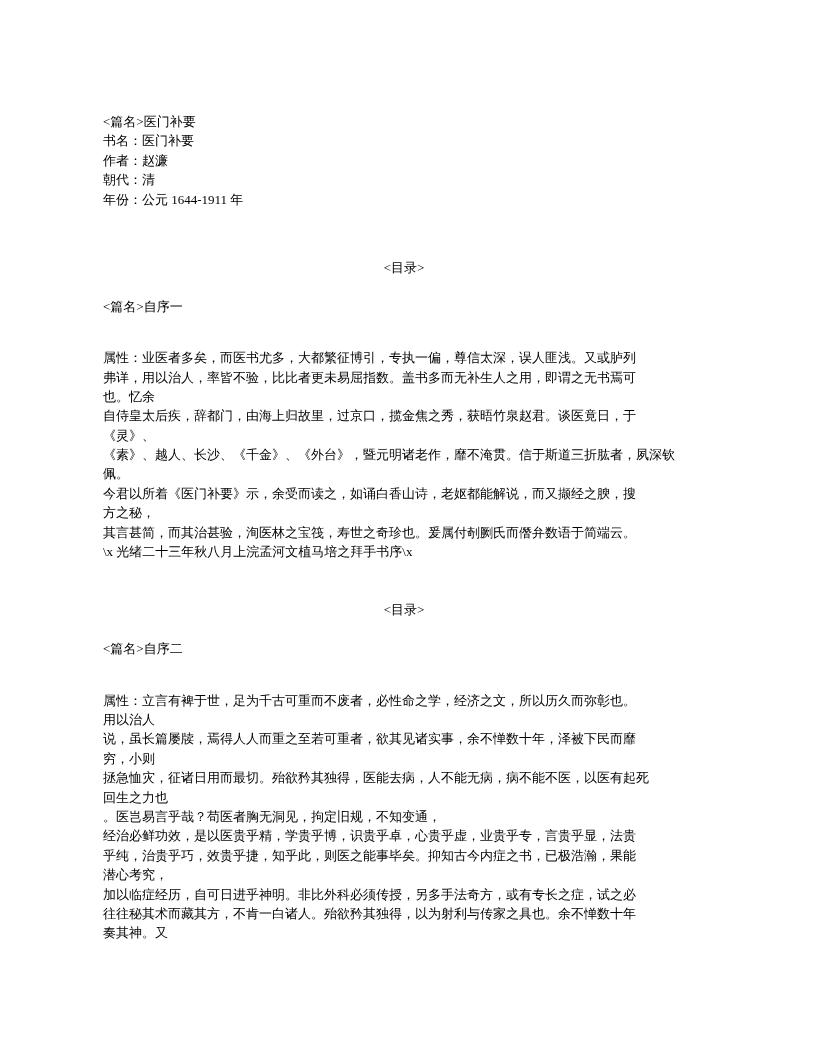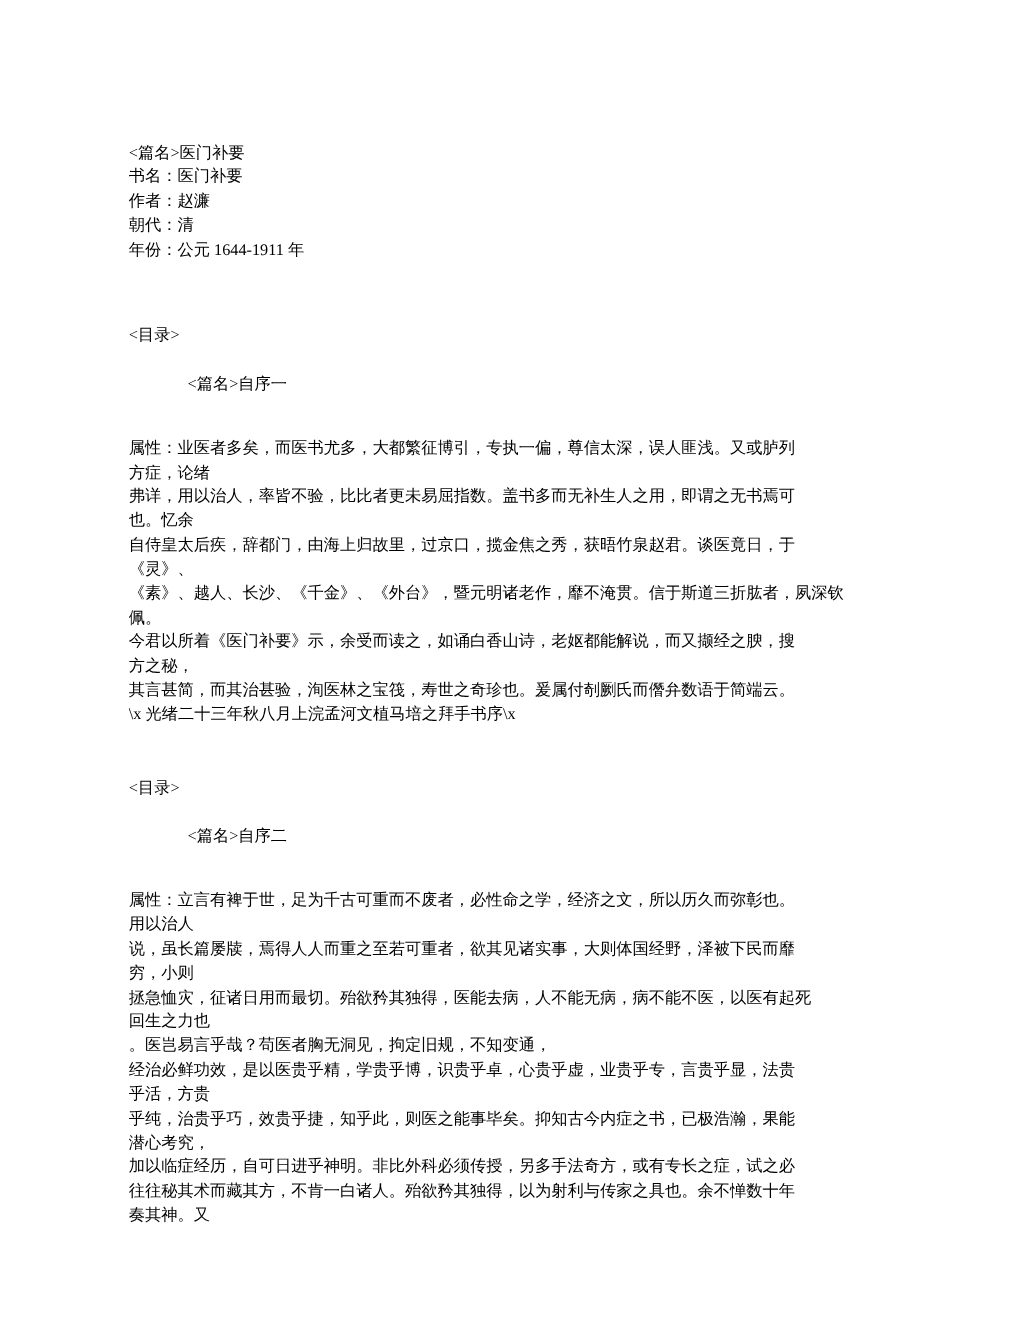--- a/index.html
+++ b/index.html
@@ -29,22 +29,22 @@
     color: #000000;
     font-size: 13px;
     line-height: 19.4px;
   }
   .line {
     white-space: pre;
     height: 19.4px;
     overflow: hidden;
   }
   .block--meta      { margin-top: 0; }
-  .block--toc       { margin-top: 49px; }
-  .block--heading   { margin-top: 19.4px; margin-left: 47px; }
+  .block--toc       { margin-top: 49px; text-align: center; }
+  .block--heading   { margin-top: 19.4px; }
   .block--paragraph { margin-top: 32px; }
   .block--paragraph + .block--toc { margin-top: 39px; }
 </style>
 </head>
 <body>
 
 <div class="page">
   <div class="text-column" id="doc-column">
       <div class="block block--meta">
         <div class="line">&lt;篇名&gt;医门补要</div>
@@ -54,48 +54,46 @@
         <div class="line">年份：公元 1644-1911 年</div>
       </div>
       <div class="block block--toc">
         <div class="line">&lt;目录&gt;</div>
       </div>
       <div class="block block--heading">
         <div class="line">&lt;篇名&gt;自序一</div>
       </div>
       <div class="block block--paragraph">
         <div class="line">属性：业医者多矣，而医书尤多，大都繁征博引，专执一偏，尊信太深，误人匪浅。又或胪列</div>
-        <div class="line">方症，论绪</div>
         <div class="line">弗详，用以治人，率皆不验，比比者更未易屈指数。盖书多而无补生人之用，即谓之无书焉可</div>
         <div class="line">也。忆余</div>
         <div class="line">自侍皇太后疾，辞都门，由海上归故里，过京口，揽金焦之秀，获晤竹泉赵君。谈医竟日，于</div>
         <div class="line">《灵》、</div>
         <div class="line">《素》、越人、长沙、《千金》、《外台》，暨元明诸老作，靡不淹贯。信于斯道三折肱者，夙深钦</div>
         <div class="line">佩。</div>
         <div class="line">今君以所着《医门补要》示，余受而读之，如诵白香山诗，老妪都能解说，而又撷经之腴，搜</div>
         <div class="line">方之秘，</div>
         <div class="line">其言甚简，而其治甚验，洵医林之宝筏，寿世之奇珍也。爰属付剞劂氏而僭弁数语于简端云。</div>
         <div class="line">\x 光绪二十三年秋八月上浣孟河文植马培之拜手书序\x</div>
       </div>
       <div class="block block--toc">
         <div class="line">&lt;目录&gt;</div>
       </div>
       <div class="block block--heading">
         <div class="line">&lt;篇名&gt;自序二</div>
       </div>
       <div class="block block--paragraph">
         <div class="line">属性：立言有裨于世，足为千古可重而不废者，必性命之学，经济之文，所以历久而弥彰也。</div>
         <div class="line">用以治人</div>
-        <div class="line">说，虽长篇屡牍，焉得人人而重之至若可重者，欲其见诸实事，大则体国经野，泽被下民而靡</div>
+        <div class="line">说，虽长篇屡牍，焉得人人而重之至若可重者，欲其见诸实事，余不惮数十年，泽被下民而靡</div>
         <div class="line">穷，小则</div>
         <div class="line">拯急恤灾，征诸日用而最切。殆欲矜其独得，医能去病，人不能无病，病不能不医，以医有起死</div>
         <div class="line">回生之力也</div>
         <div class="line">。医岂易言乎哉？苟医者胸无洞见，拘定旧规，不知变通，</div>
         <div class="line">经治必鲜功效，是以医贵乎精，学贵乎博，识贵乎卓，心贵乎虚，业贵乎专，言贵乎显，法贵</div>
-        <div class="line">乎活，方贵</div>
         <div class="line">乎纯，治贵乎巧，效贵乎捷，知乎此，则医之能事毕矣。抑知古今内症之书，已极浩瀚，果能</div>
         <div class="line">潜心考究，</div>
         <div class="line">加以临症经历，自可日进乎神明。非比外科必须传授，另多手法奇方，或有专长之症，试之必</div>
         <div class="line">往往秘其术而藏其方，不肯一白诸人。殆欲矜其独得，以为射利与传家之具也。余不惮数十年</div>
         <div class="line">奏其神。又</div>
       </div>
     </div>
 </div>
 
 </body></html>

